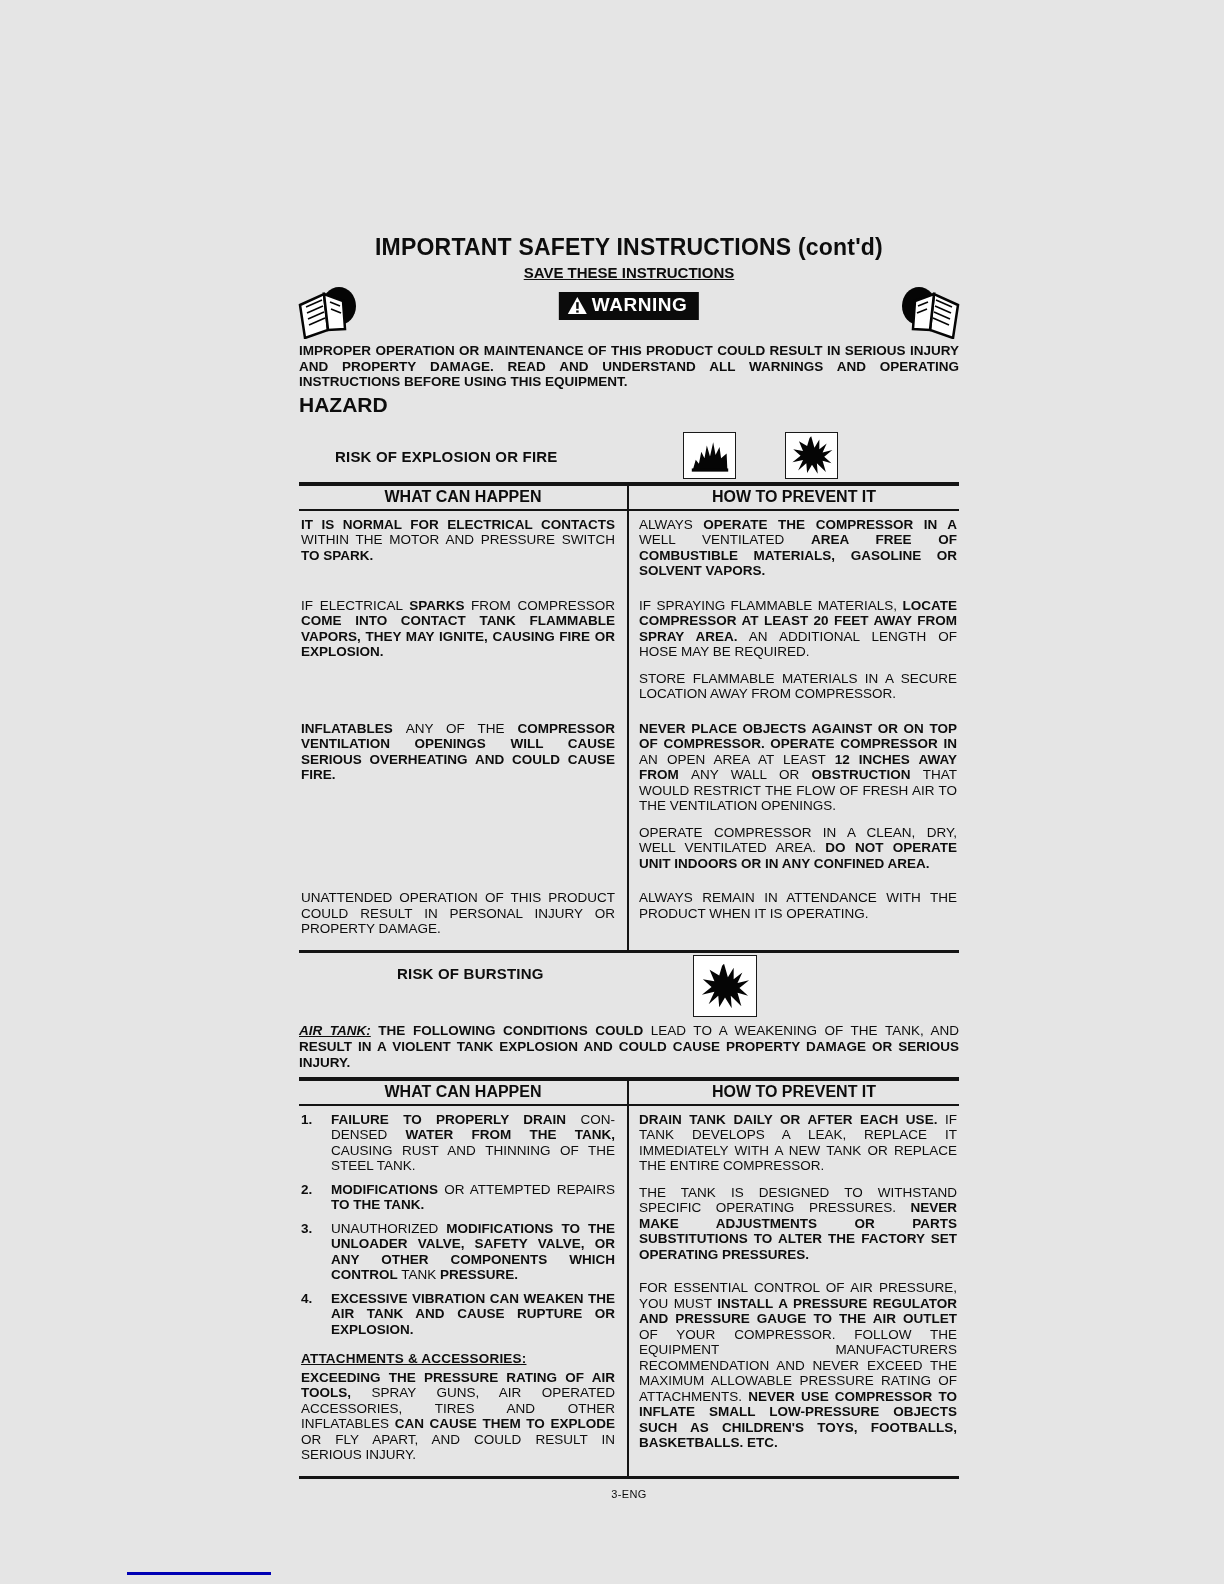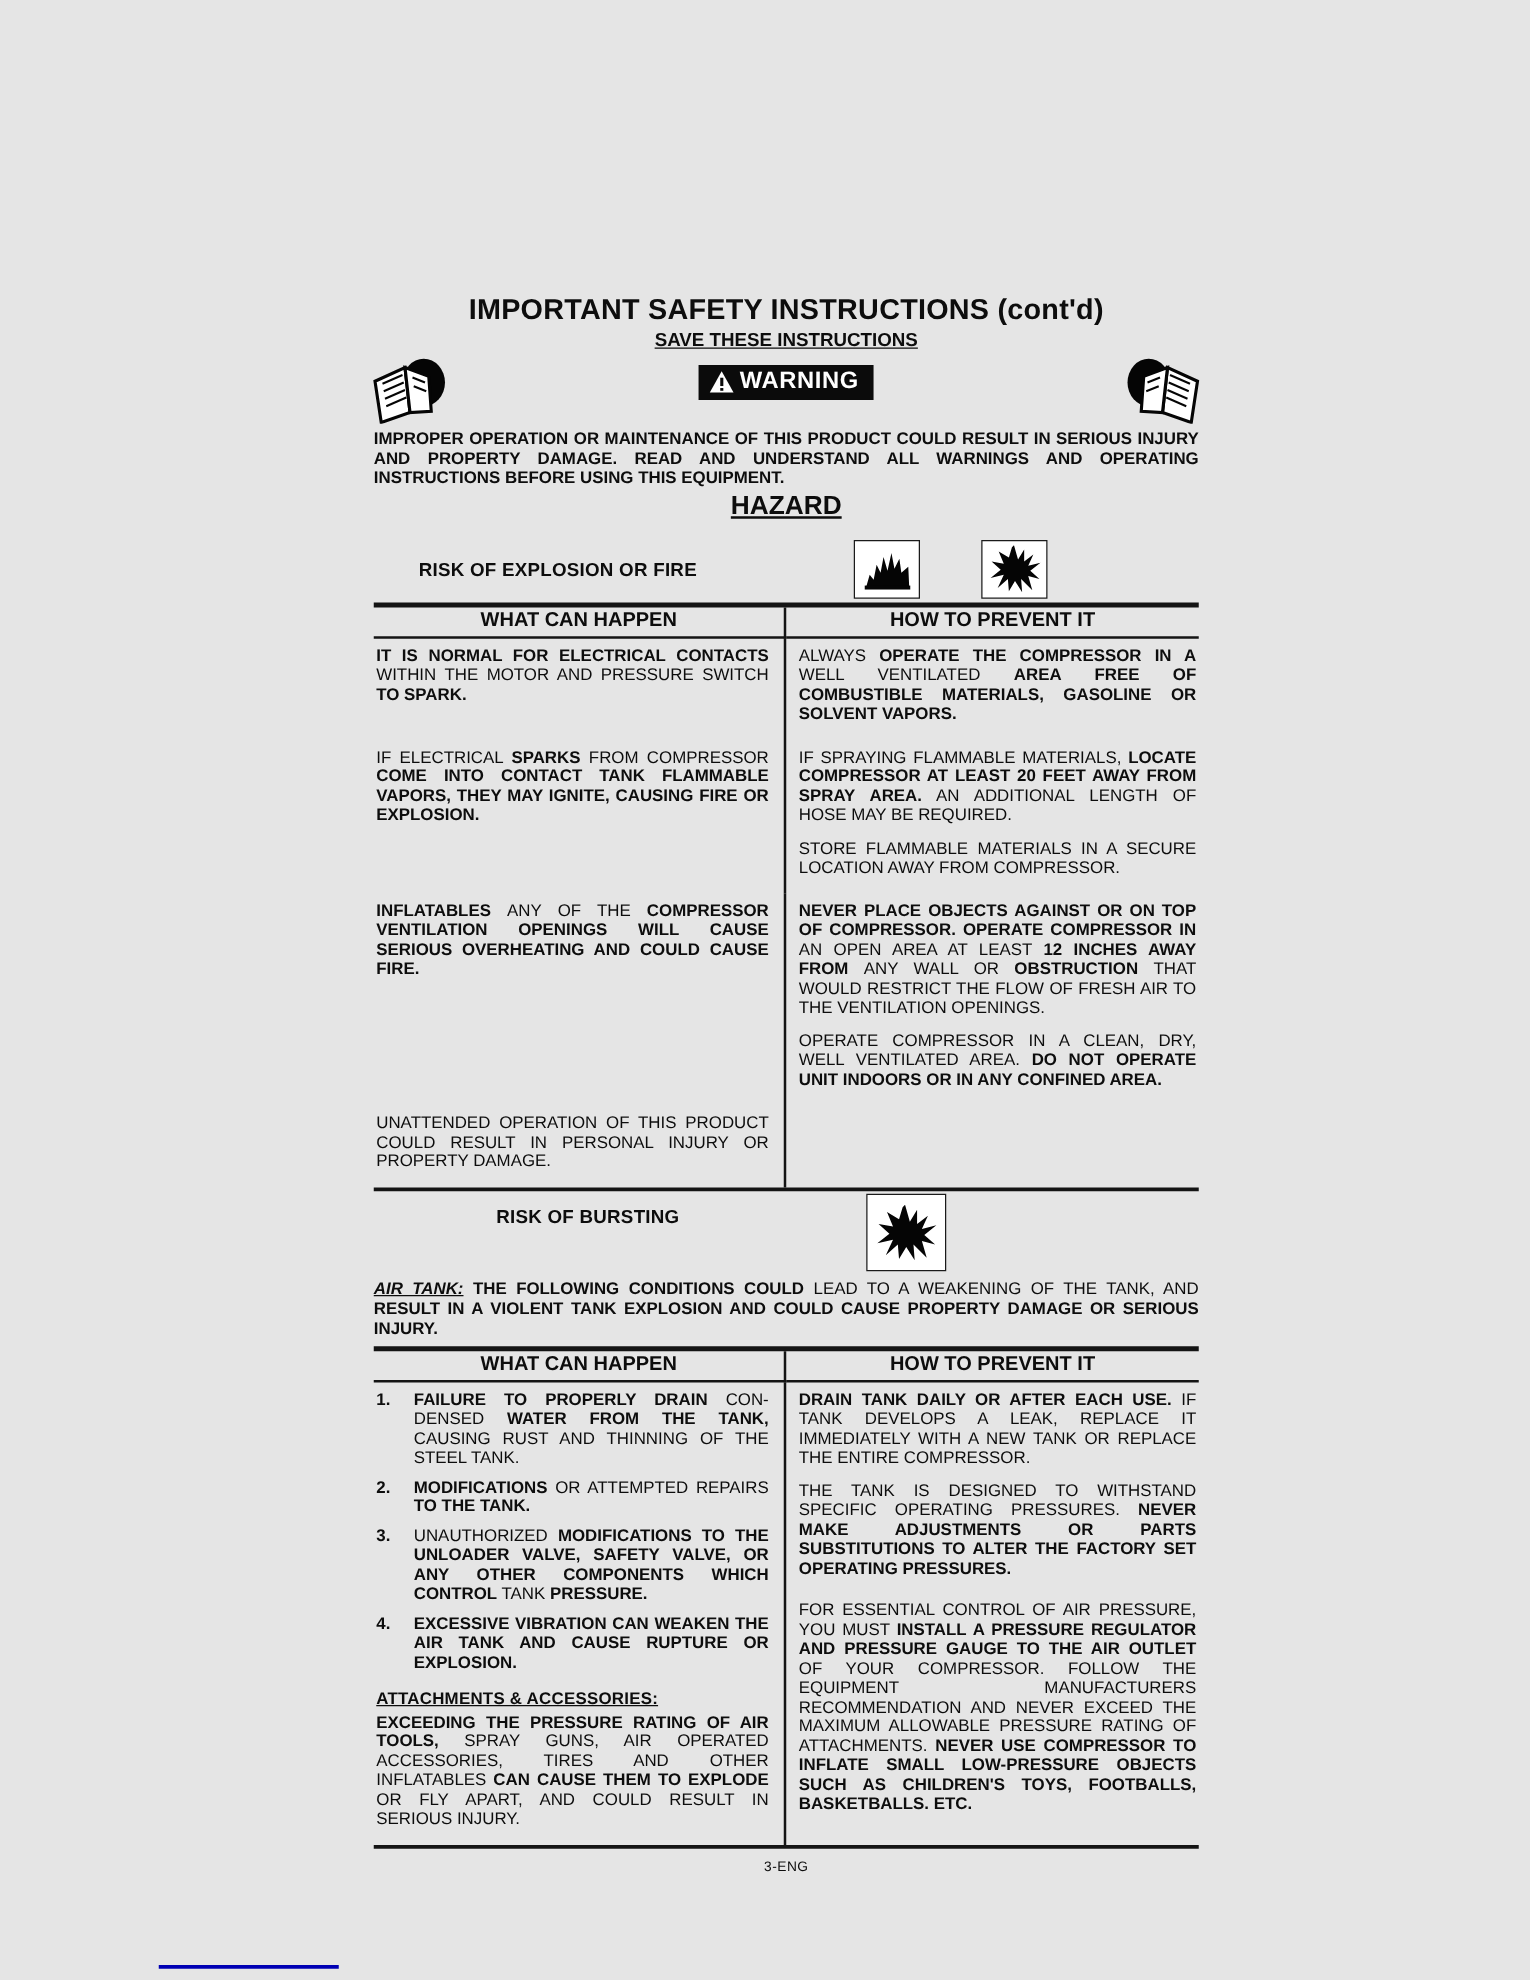--- a/index.html
+++ b/index.html
@@ -14,21 +14,21 @@
   .book{position:absolute;top:2px;width:66px;height:54px;}
   .book.left{left:-4px;}
   .book.right{right:-4px;transform:scaleX(-1);}
   .warning-badge{position:absolute;left:50%;top:9px;transform:translateX(-50%);
       background:#0b0b0b;color:#ffffff;font-weight:700;font-size:19px;letter-spacing:.5px;
       padding:2px 12px 4px 8px;display:flex;align-items:center;gap:4px;}
   .warning-badge svg{display:block;}
 
   .intro{font-size:13.5px;font-weight:700;line-height:15.5px;text-align:justify;margin:2px 0 0 0;}
 
-  .hazard{font-size:21px;font-weight:700;text-align:center;margin:3px 0 15px 0;text-decoration:underline;}
+  .hazard{font-size:21px;font-weight:700;margin:3px 0 15px 0;}
 
   .risk-row{position:relative;height:50px;margin-top:2px;}
   .risk-title{position:absolute;left:36px;top:16px;font-size:15px;font-weight:700;letter-spacing:.2px;}
   .icon-box{width:53px;height:47px;border:1.5px solid #1a1a1a;background:#fff;box-sizing:border-box;
             display:flex;align-items:center;justify-content:center;}
   .risk-icons{position:absolute;left:384px;top:0;display:flex;gap:49px;}
 
   .tbl{display:grid;grid-template-columns:1fr 1fr;border-top:4px solid #141414;border-bottom:3px solid #141414;}
   .th{font-size:16px;font-weight:700;text-align:center;padding:2px 0 3px 0;border-bottom:2px solid #141414;}
   .cell{box-sizing:border-box;font-size:13.5px;line-height:15.5px;text-align:justify;}
@@ -142,20 +142,23 @@
         <p><span style="font-weight: 700;">INFLATABLES </span><span style="font-weight: 400;">ANY OF THE </span><span style="font-weight: 700;">COMPRESSOR VENTILATION OPENINGS WILL CAUSE SERIOUS OVERHEATING AND COULD CAUSE FIRE.</span></p>
       </div>
       <div class="cell r r2">
         <p><span style="font-weight: 700;">NEVER PLACE OBJECTS AGAINST OR ON TOP OF COMPRESSOR. OPERATE COMPRESSOR IN </span><span style="font-weight: 400;">AN OPEN AREA AT LEAST </span><span style="font-weight: 700;">12 INCHES AWAY FROM </span><span style="font-weight: 400;">ANY WALL OR </span><span style="font-weight: 700;">OBSTRUCTION </span><span style="font-weight: 400;">THAT WOULD RESTRICT THE FLOW OF FRESH AIR TO THE VENTILATION OPENINGS.</span></p>
         <p><span style="font-weight: 400;">OPERATE COMPRESSOR IN A CLEAN, DRY, WELL VENTILATED AREA. </span><span style="font-weight: 700;">DO NOT OPERATE UNIT INDOORS OR IN ANY CONFINED AREA.</span></p>
       </div>
 
       <div class="cell l r3">
         <p><span style="font-weight: 400;">UNATTENDED OPERATION OF THIS PRODUCT COULD RESULT IN PERSONAL INJURY OR PROPERTY DAMAGE.</span></p>
       </div>
+      <div class="cell r r3">
+        <p><span style="font-weight: 400;">ALWAYS REMAIN IN ATTENDANCE WITH THE PRODUCT WHEN IT IS OPERATING.</span></p>
+      </div>
     </div>
 
     <div class="risk-row risk-row2">
       <span class="risk-title">RISK OF BURSTING</span>
       <div class="icon-box big">
         <svg width="52" height="48" viewBox="0 0 54 48">
           <polygon fill="#050505" points="26,1 30,15 36,5 36,17 45,10 40,21 52,18 42,26 51,34 40,31 44,45 33,34 34,47 27,36 21,46 20,34 10,43 16,30 3,33 13,25 4,17 16,19 11,7 21,13 24,3"></polygon>
         </svg>
       </div>
     </div>

